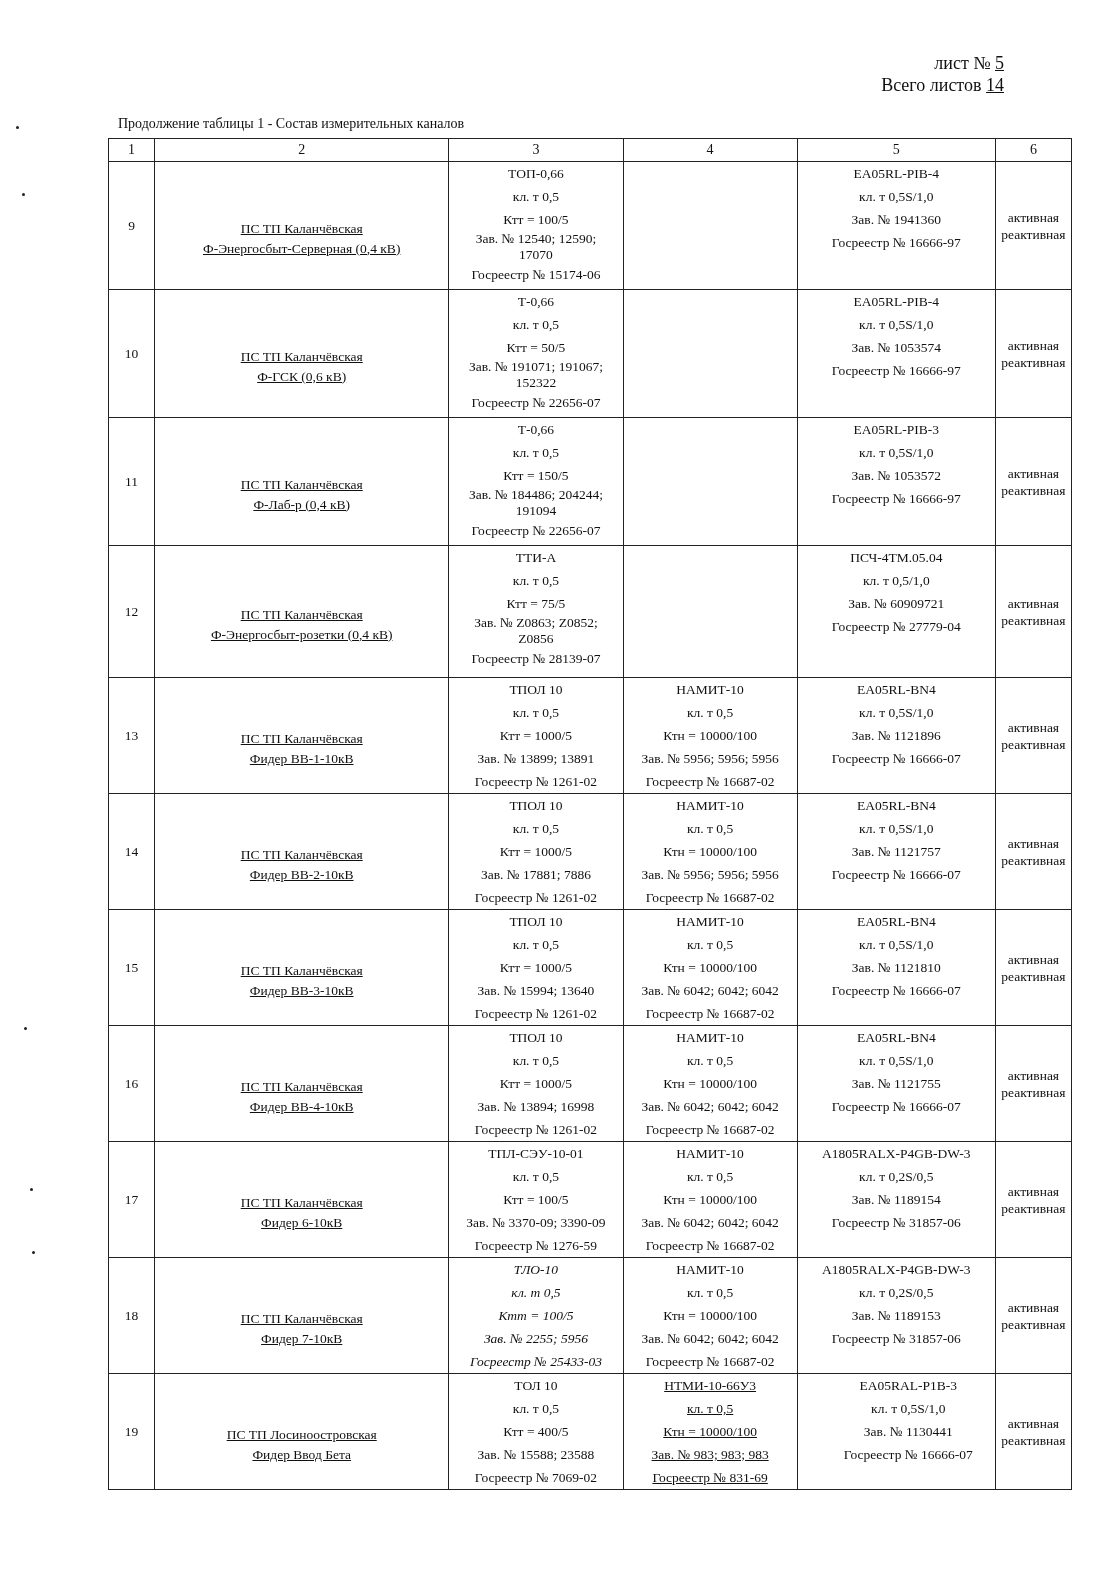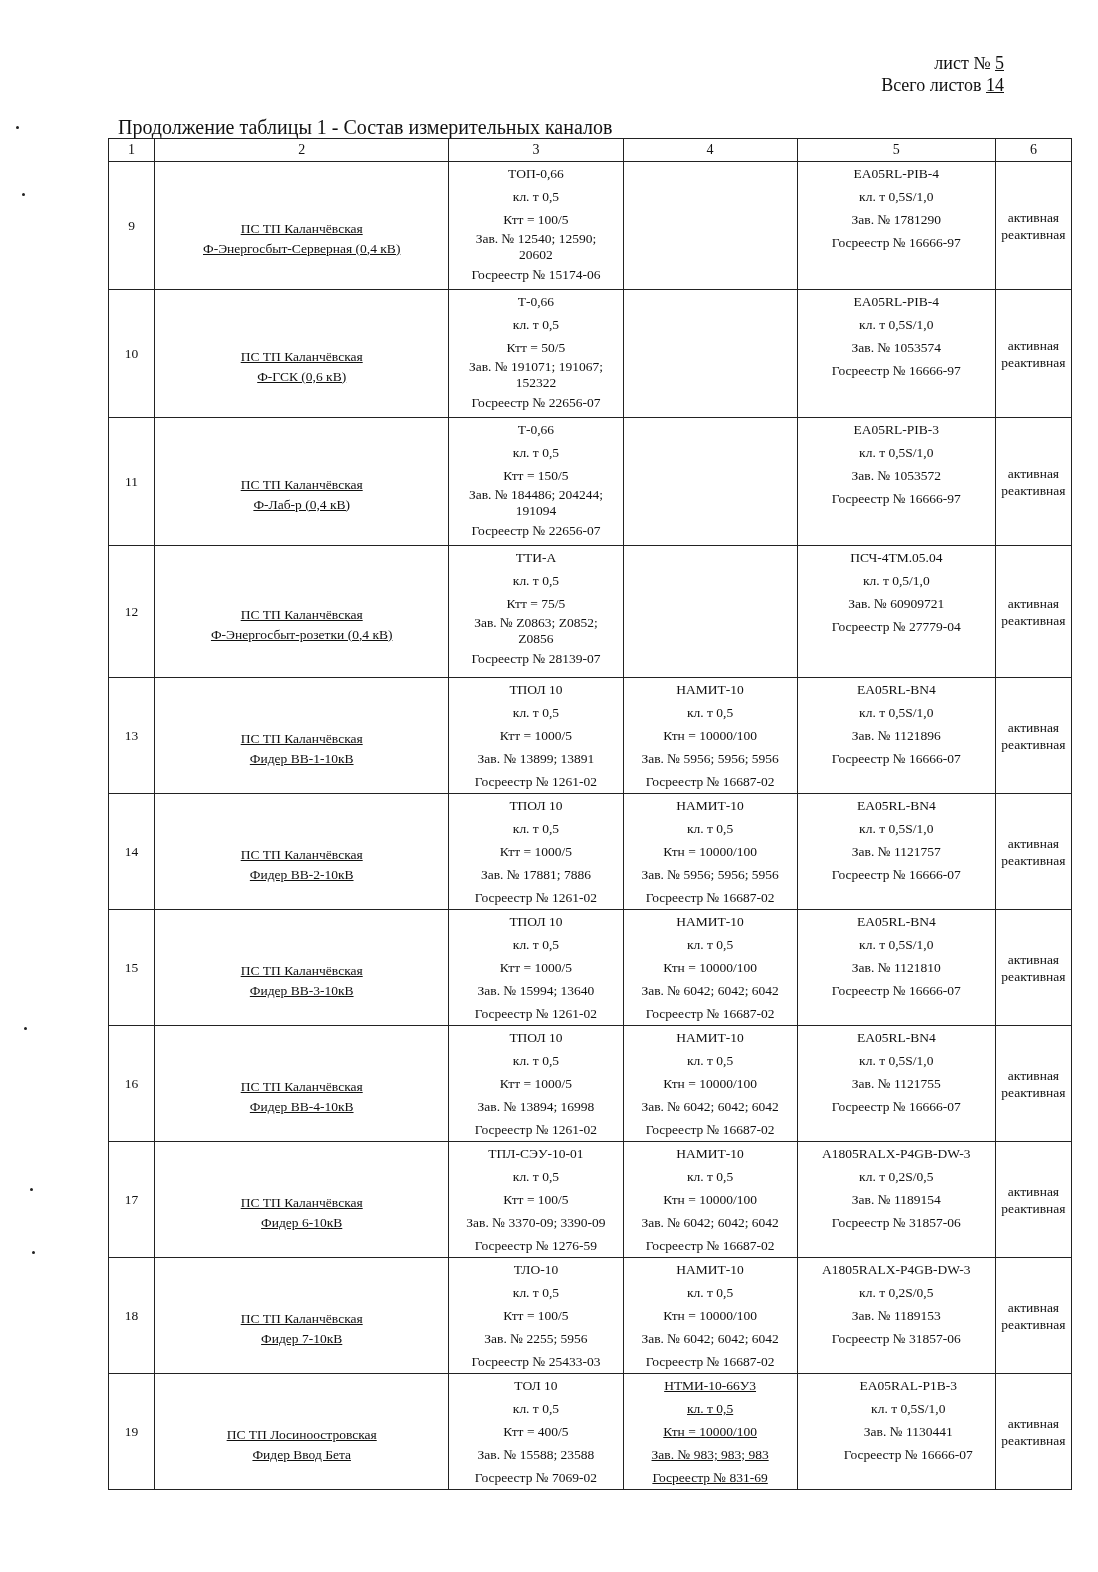--- a/index.html
+++ b/index.html
@@ -1,20 +1,20 @@
 <!DOCTYPE html>
 <html><head>
 <meta charset="utf-8">
 <style>
   html, body { margin:0; padding:0; background:#ffffff; }
   body { width:1098px; height:1572px; position:relative; overflow:hidden;
          font-family:"Liberation Serif", "DejaVu Serif", serif; color:#111; }
   .sheet-info { position:absolute; right:94px; top:52px; text-align:right; font-size:18px; line-height:22px; }
   .sheet-info .num { text-decoration:underline; }
-  .caption { position:absolute; left:118px; top:116px; font-size:20px; }
+  .caption { position:absolute; left:118px; top:116px; font-size:14px; }
   table.main { position:absolute; left:108px; top:138px; width:964px; border-collapse:collapse; table-layout:fixed; }
   table.main td, table.main th { border:1.2px solid #222; font-size:13.5px; font-weight:normal; text-align:center; padding:0; vertical-align:middle; }
   table.main th { height:22px; font-size:14px; }
   .c1 { width:46px; } .c2 { width:294px; } .c3 { width:174px; } .c4 { width:174px; } .c5 { width:198px; } .c6 { width:76px; }
   td.num-cell { font-size:14px; }
   td.name-cell { vertical-align:top; padding-top:26px !important; line-height:20px;text-decoration:underline; }
   .lines { display:flex; flex-direction:column; align-items:center; }
   .lines span { display:block; line-height:23px; white-space:nowrap; }
   .lines span.wrap { line-height:16px; }
   .kind { font-size:13px; line-height:17px; }
@@ -67,32 +67,32 @@
         <td class="name-cell">
           <div>ПС ТП Каланчёвская</div>
           <div>Ф-Энергосбыт-Серверная (0,4 кВ)</div>
         </td>
         <td style="vertical-align: top; margin-top: 45px;">
           <div class="lines">
             <span>ТОП-0,66</span>
             <span>кл. т 0,5</span>
             <span>Ктт = 100/5</span>
             <span class="wrap">Зав. № 12540; 12590;</span>
-            <span class="wrap">20602</span>
+            <span class="wrap">17070</span>
             <span>Госреестр № 15174-06</span>
           </div>
         </td>
         <td style="vertical-align: top;">
           <div class="lines"></div>
         </td>
         <td style="vertical-align: top;">
           <div class="lines">
             <span>EA05RL-PIB-4</span>
             <span>кл. т 0,5S/1,0</span>
-            <span>Зав. № 1781290</span>
+            <span>Зав. № 1941360</span>
             <span>Госреестр № 16666-97</span>
           </div>
         </td>
         <td class="kind">
           <div>активная</div>
           <div>реактивная</div>
         </td>
       </tr>
       <tr style="height: 128px;">
         <td class="num-cell">10</td>
@@ -374,21 +374,21 @@
           <div>активная</div>
           <div>реактивная</div>
         </td>
       </tr>
       <tr style="height: 116px;">
         <td class="num-cell">18</td>
         <td class="name-cell">
           <div>ПС ТП Каланчёвская</div>
           <div>Фидер 7-10кВ</div>
         </td>
-        <td style="vertical-align: top;">
+        <td style="vertical-align: top; font-style: italic;">
           <div class="lines">
             <span>ТЛО-10</span>
             <span>кл. т 0,5</span>
             <span>Ктт = 100/5</span>
             <span>Зав. № 2255; 5956</span>
             <span>Госреестр № 25433-03</span>
           </div>
         </td>
         <td style="vertical-align: top;">
           <div class="lines">

